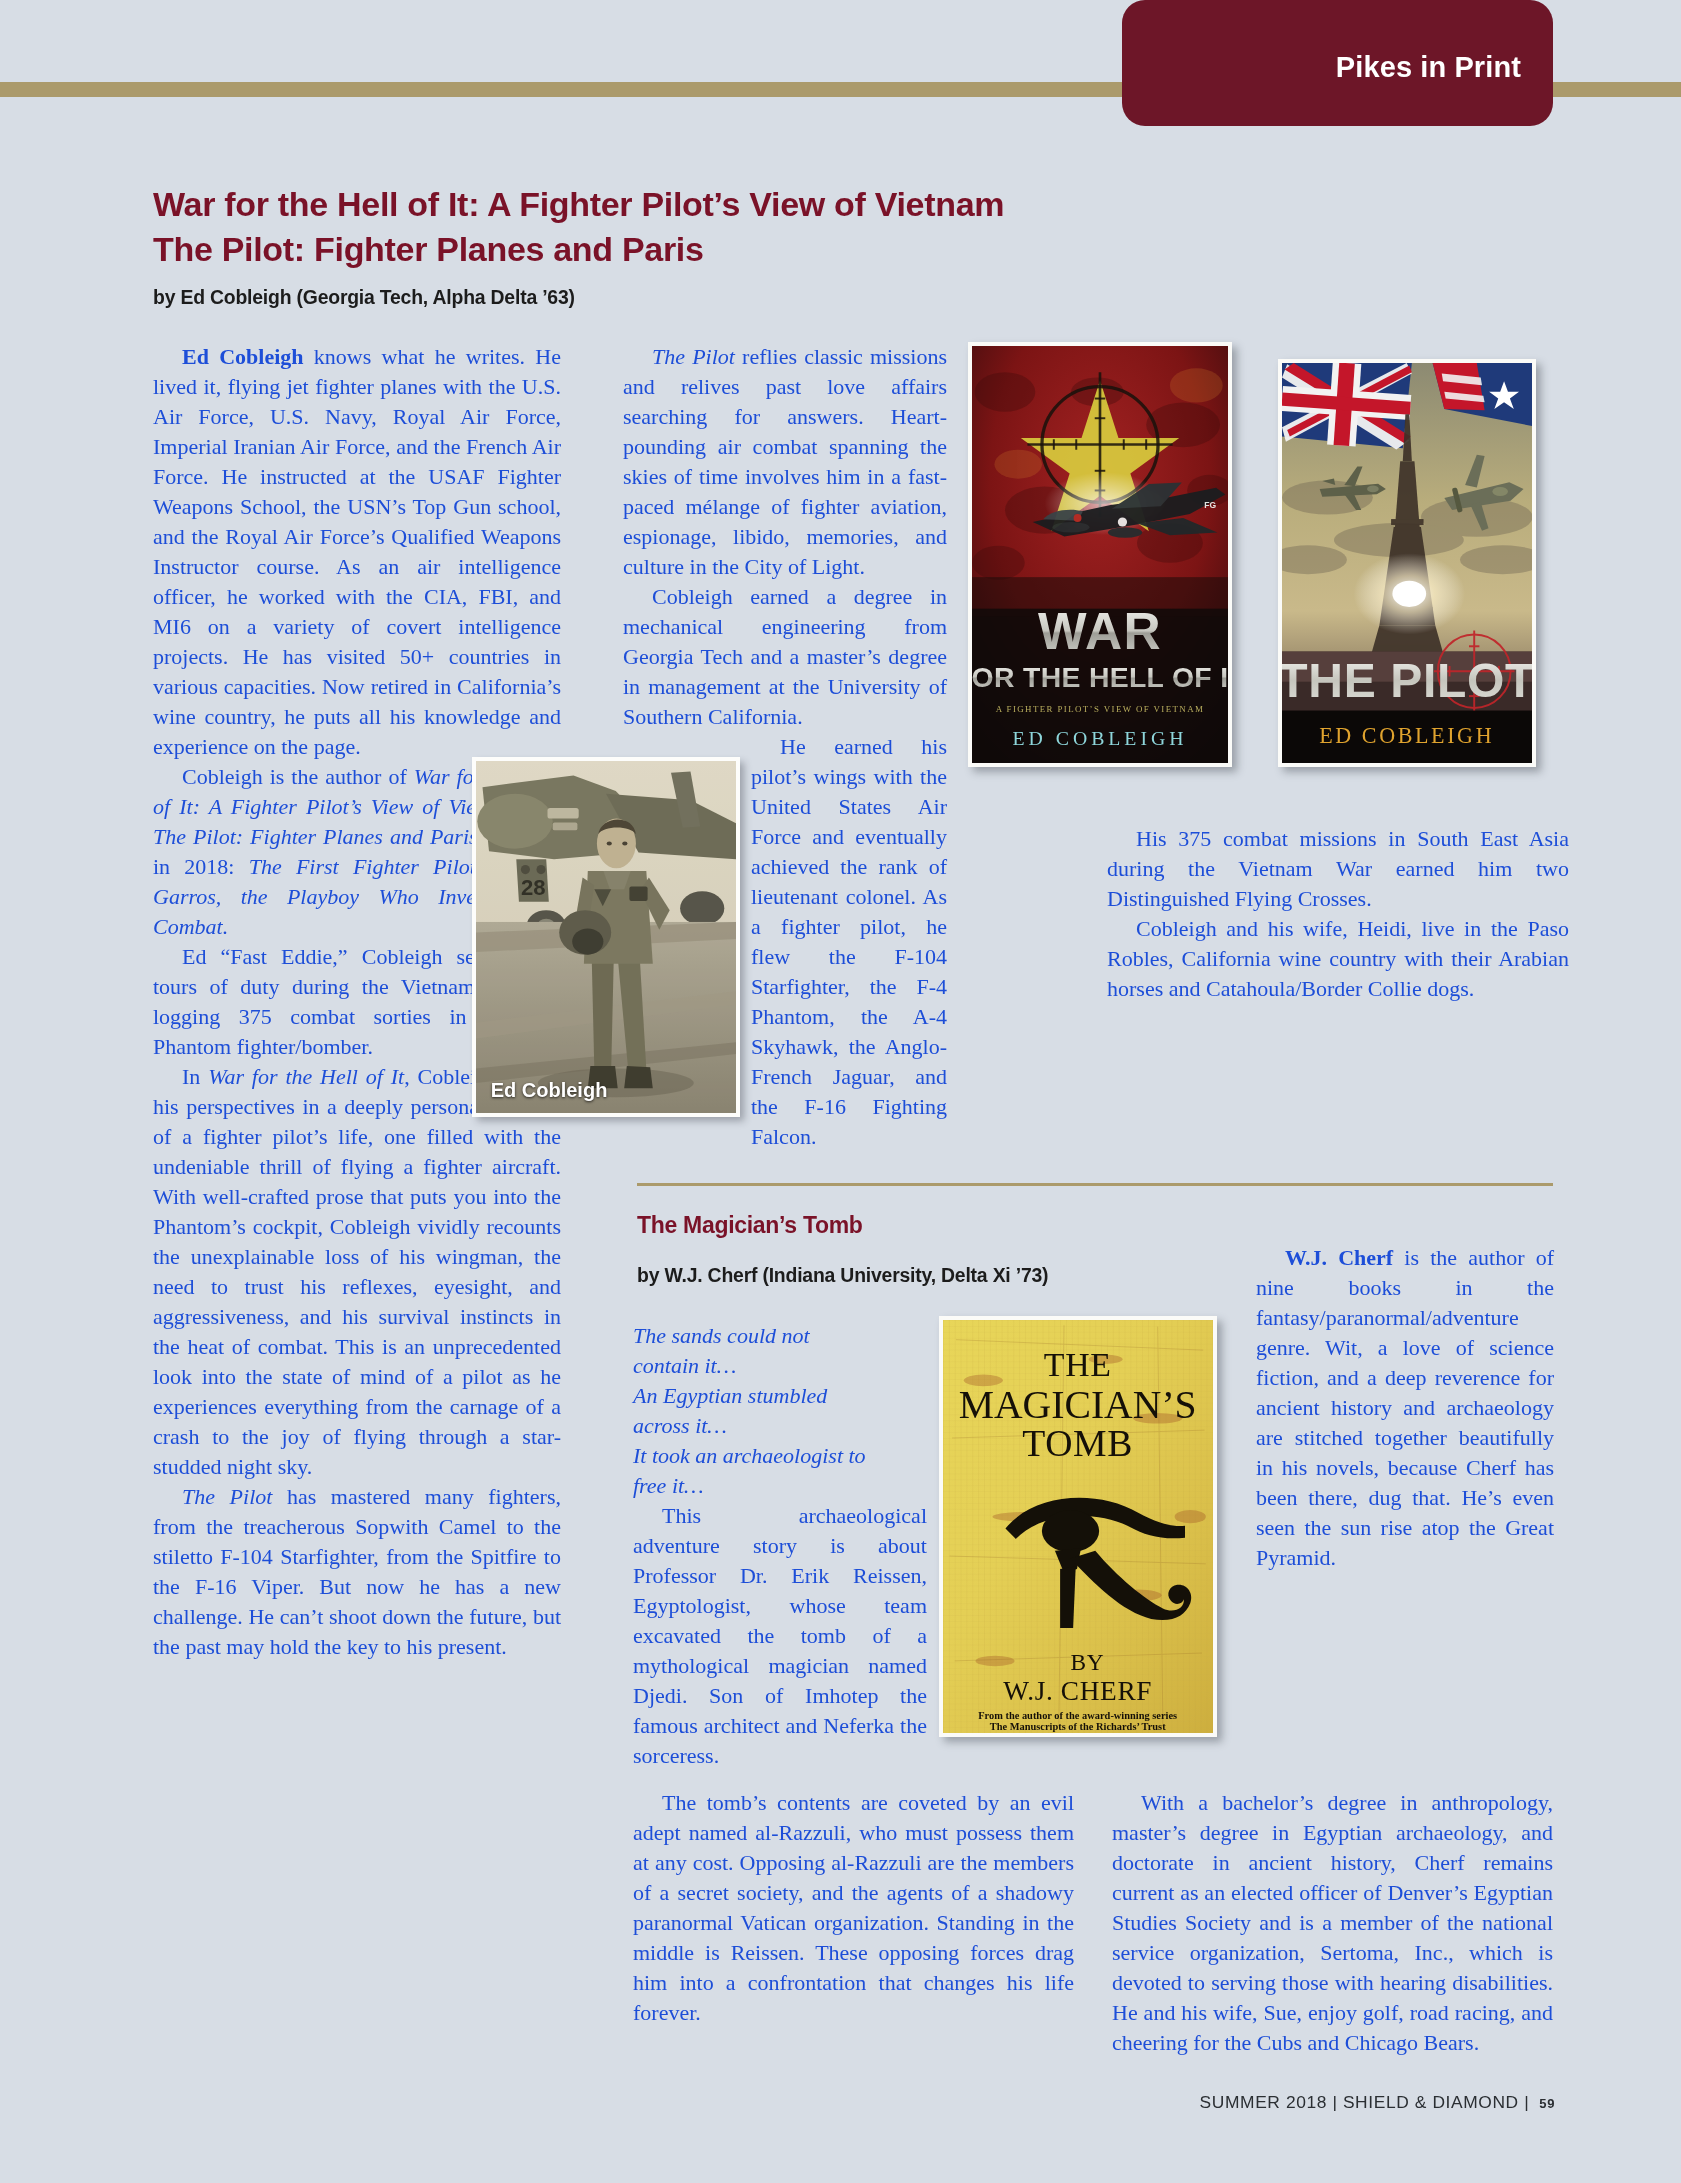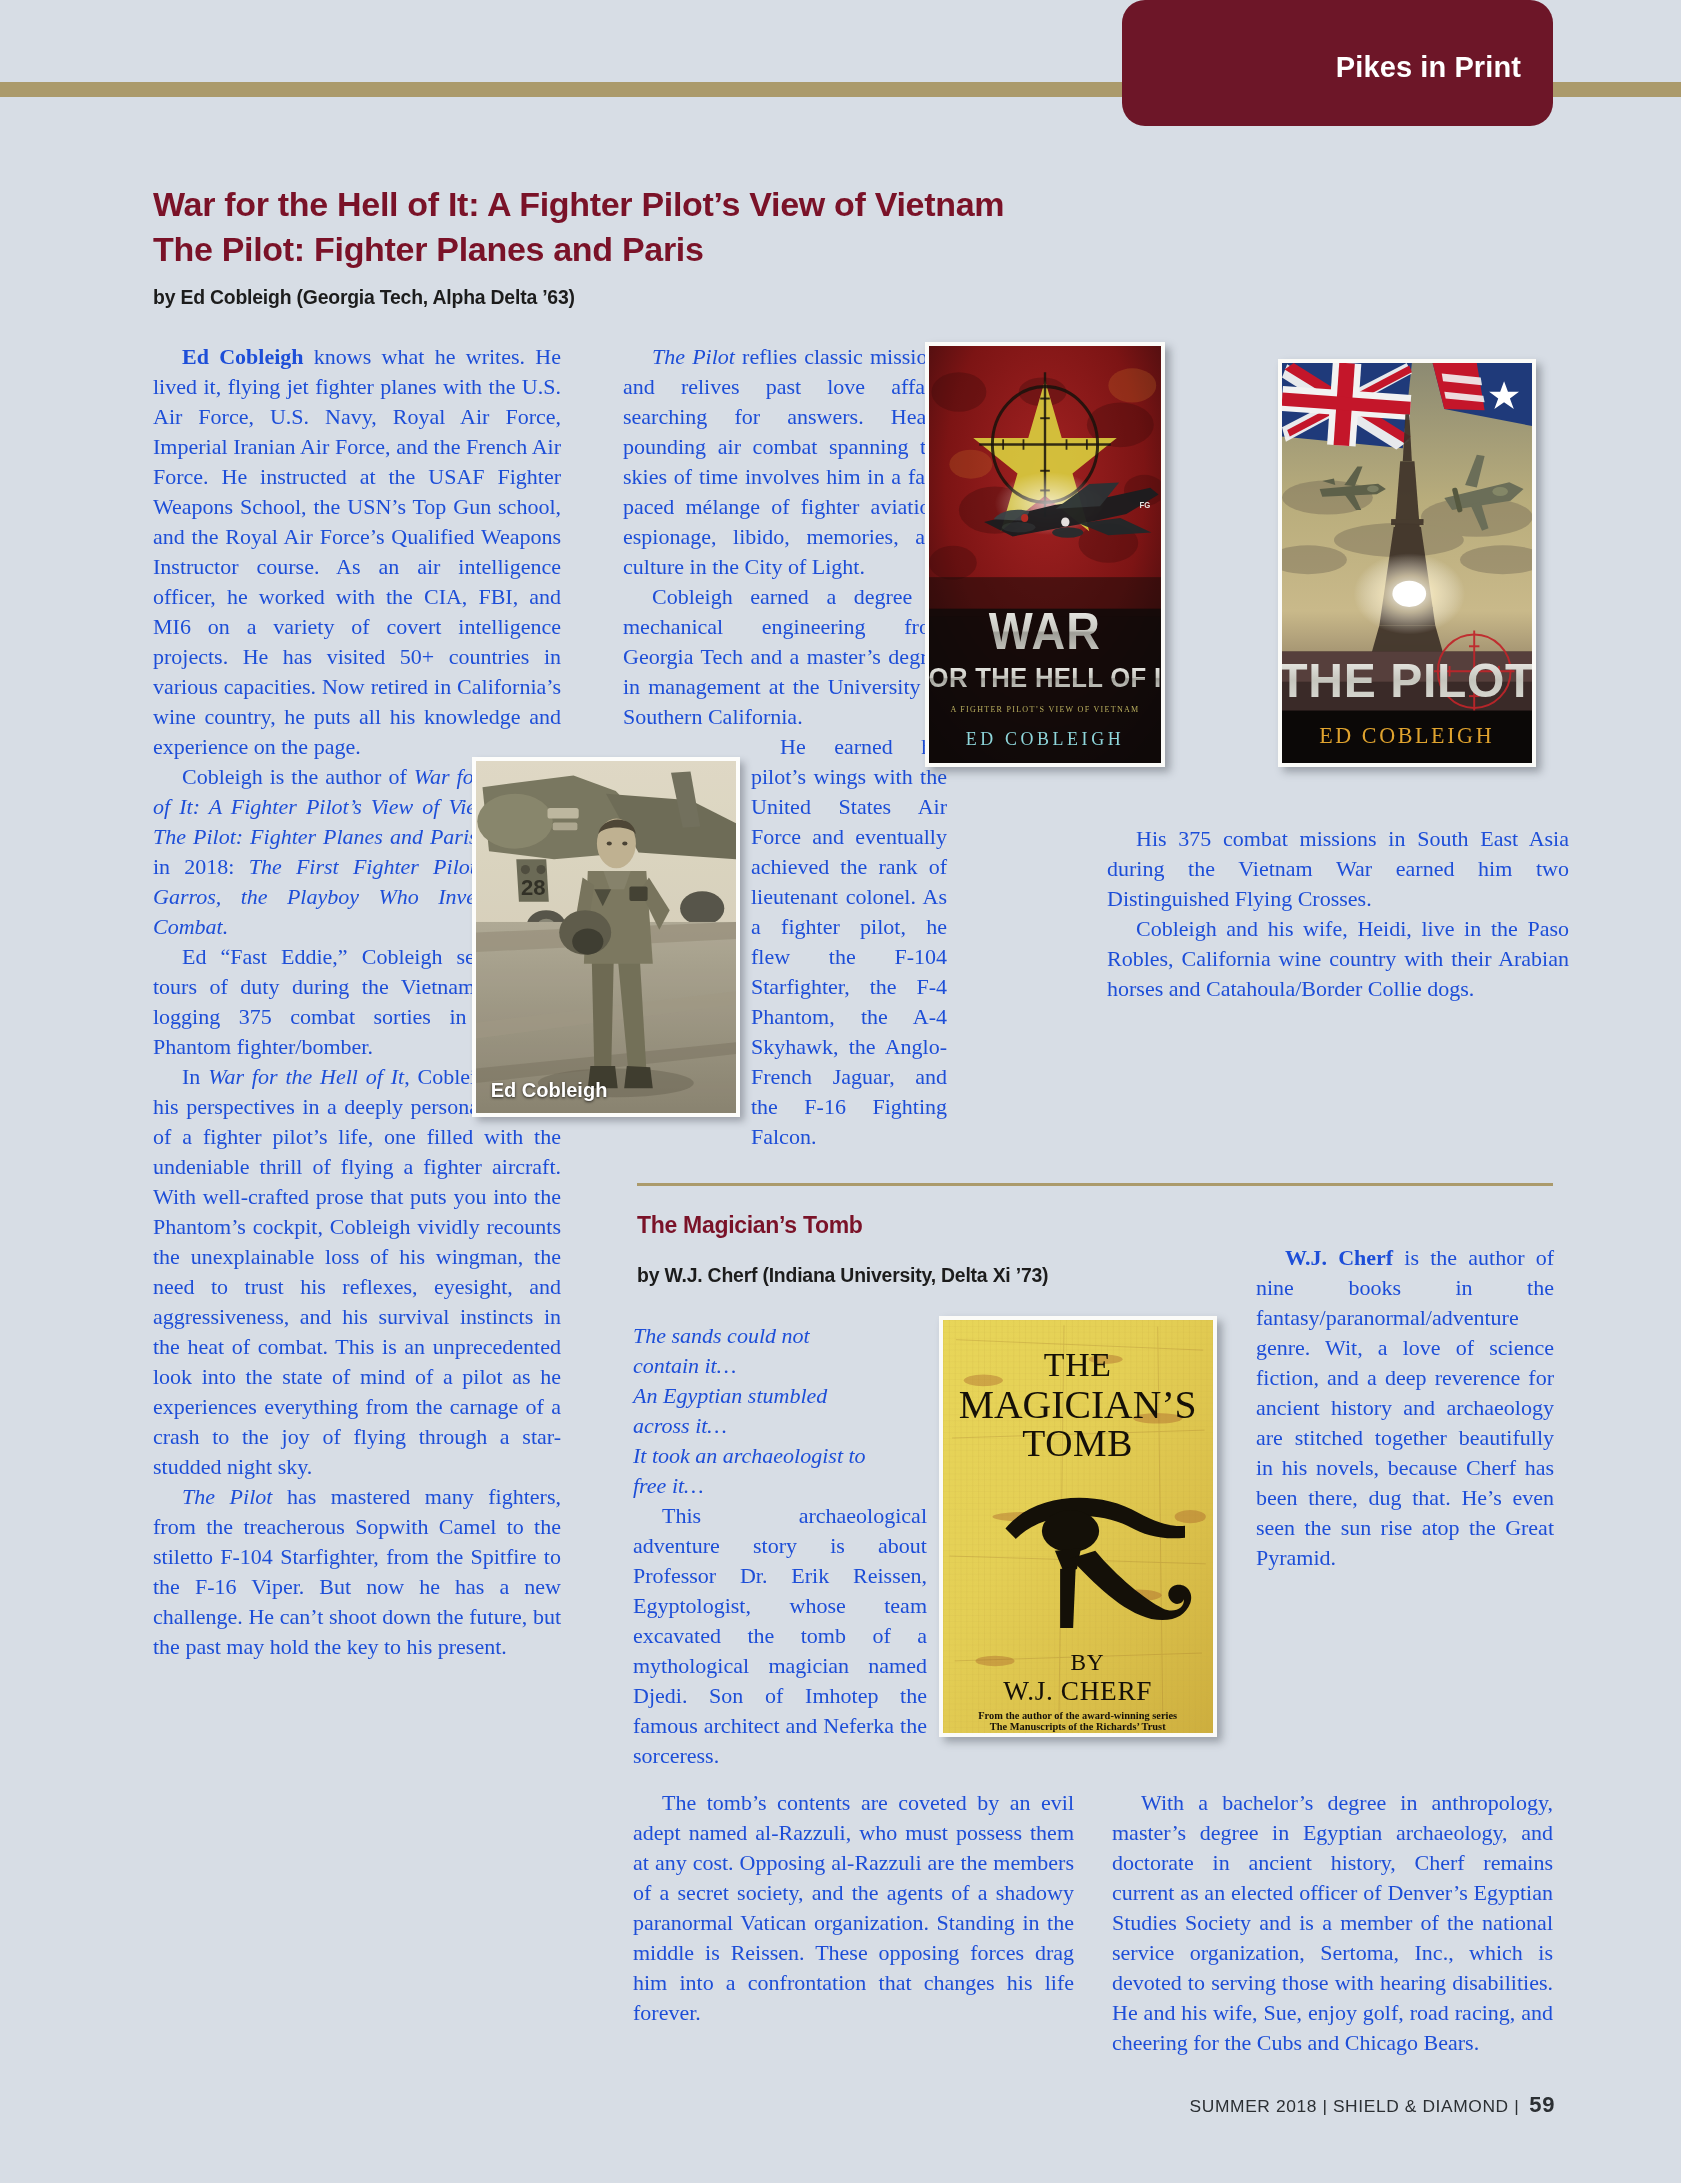--- a/index.html
+++ b/index.html
@@ -143,23 +143,23 @@
   .cover {
     position: absolute;
     box-shadow: 5.4px 5.4px 8px rgba(40,45,55,0.35);
     overflow: hidden;
     background: #111;
   }
   .cover.framed { border: 4px solid #fbfbf8; box-sizing: border-box; }
   .cover svg { display:block; width:100%; height:100%; }
 
   #cover-war {
-    left: 925px;
+    left: 968px;
     top: 342px;
-    width: 240px;
+    width: 264px;
     height: 425px;
     text-align: center;
   }
   #cover-pilot {
     left: 1278px;
     top: 359px;
     width: 258px;
     height: 408px;
   }
   #cover-tomb {
@@ -232,21 +232,21 @@
     right: 127px;
     top: 2092px;
     color: #2b2f33;
     font-family: "Liberation Sans", sans-serif;
     font-size: 17.4px;
     letter-spacing: 0.6px;
     white-space: nowrap;
   }
   .footer .pg {
     font-weight: bold;
-    font-size: 22px;
+    font-size: 13px;
     margin-left: 4.7px;
   }
   .footer .sep { margin: 0 5.4px; }
 </style>
 </head>
 <body>
 
 <div class="page">
 
   <div class="header-rule"></div>

